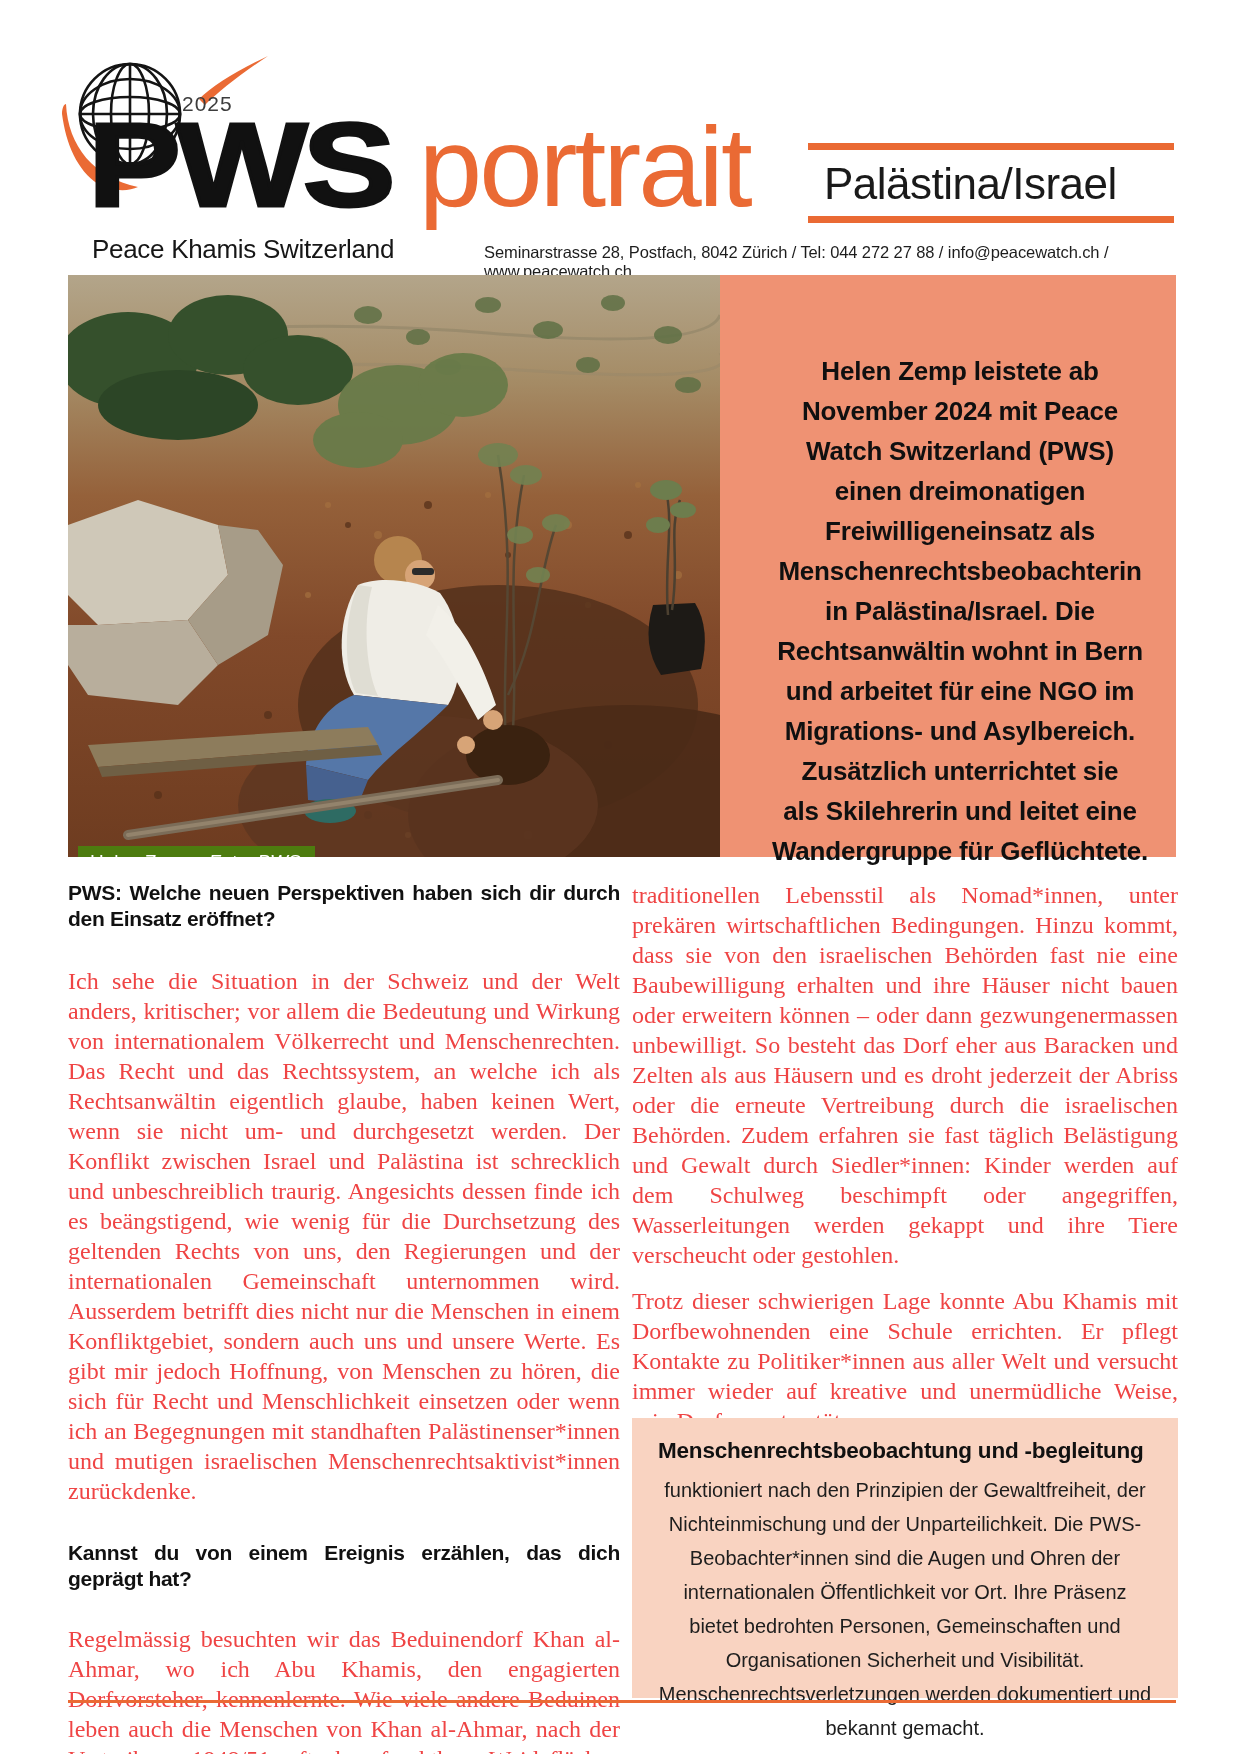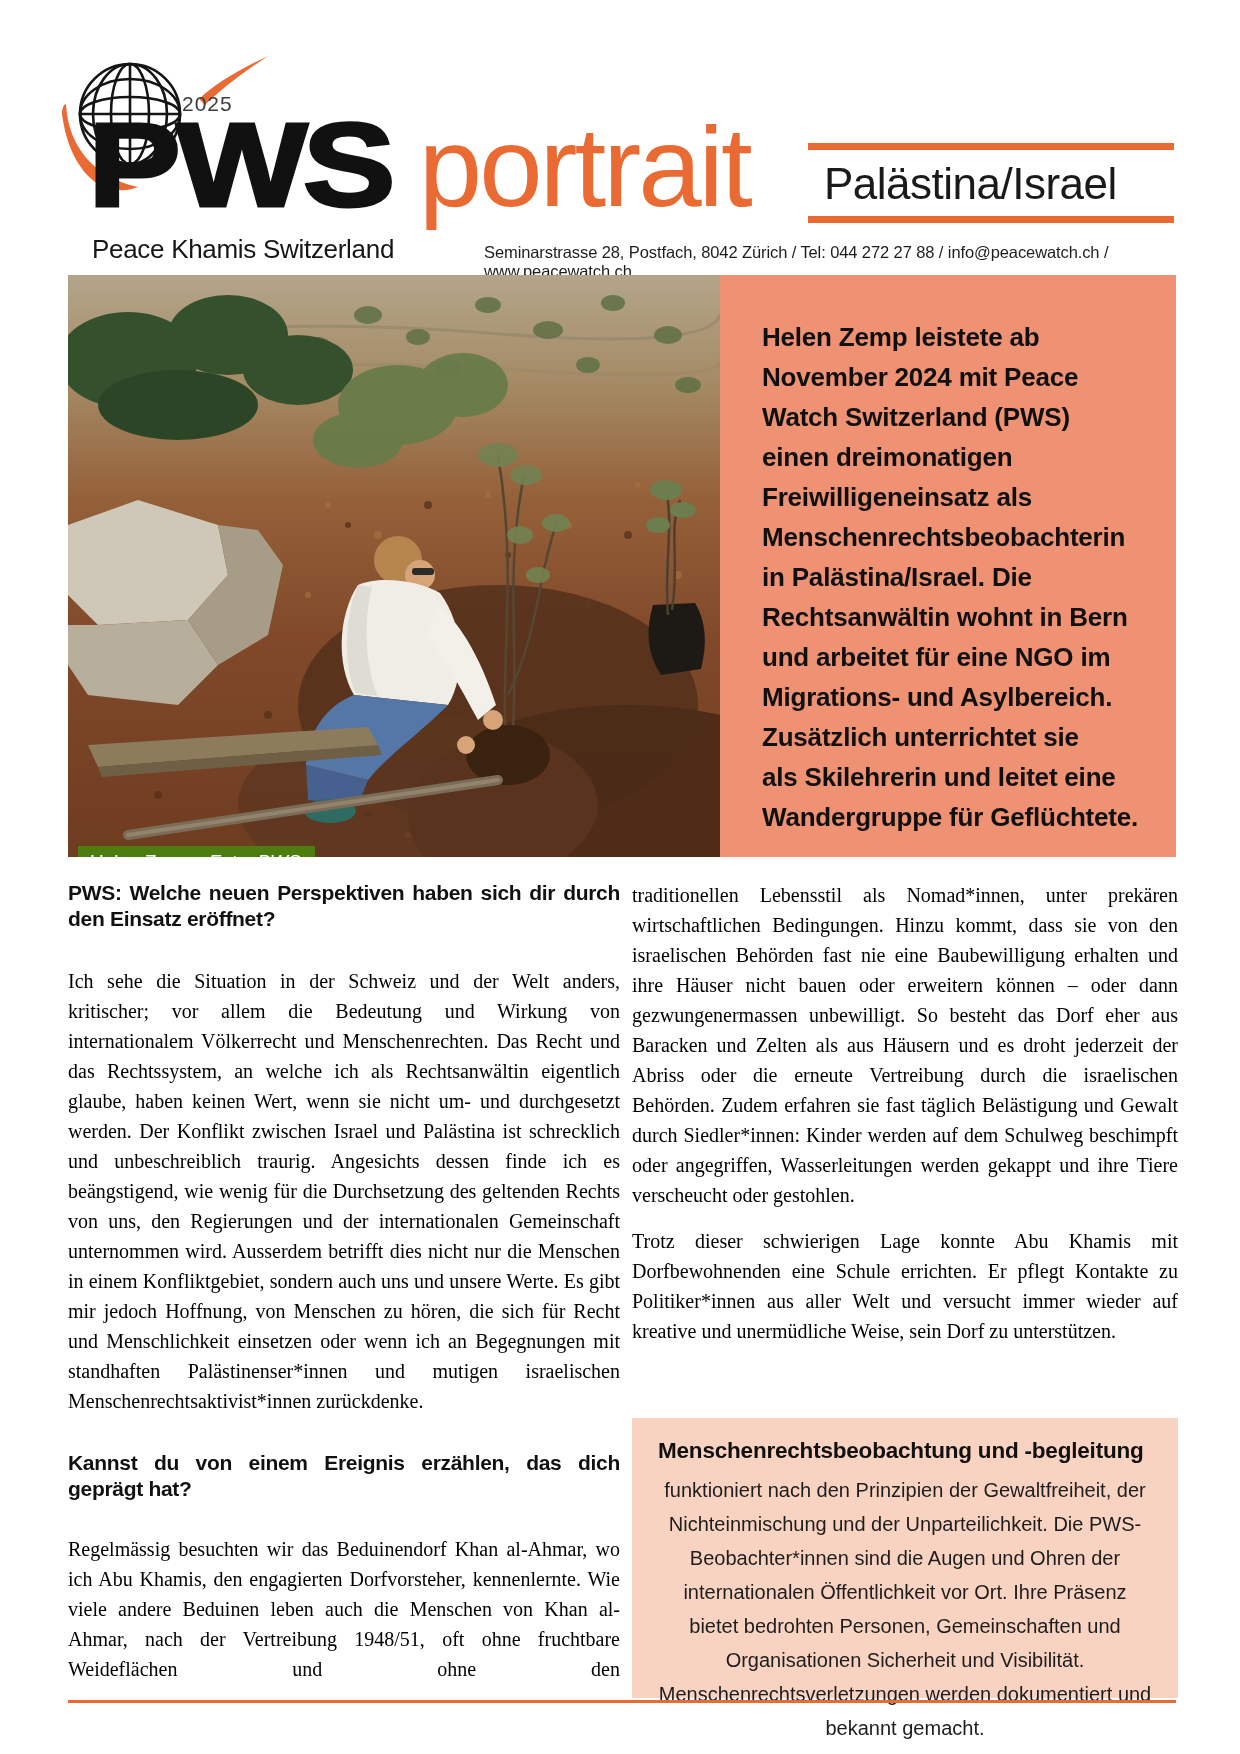--- a/index.html
+++ b/index.html
@@ -20,30 +20,30 @@
   .org-name{position:absolute;left:92px;top:234px;font-size:26px;color:#161616;letter-spacing:-0.3px;}
   .address-line{position:absolute;left:484px;top:243px;font-size:16.5px;color:#1d1d1d;letter-spacing:-0.1px;}
 
   
   .photo{position:absolute;left:68px;top:275px;width:652px;height:582px;overflow:hidden;background:#8a5a36;}
   .photo svg{display:block;}
   .photo-caption{position:absolute;left:10px;top:547px;background:#4d7c0f;color:#fff;
         font-size:19px;padding:5px 14px 7px 12px;white-space:nowrap;margin-top:24px;}
   .photo-caption .credit{font-style:italic;margin-left:10px;}
   .sidebar-box{position:absolute;left:720px;top:275px;width:456px;height:582px;background:var(--sidebar-bg);
-        box-sizing:border-box;padding:42px 18px 0 42px;}
+        box-sizing:border-box;padding:76px 18px 0 42px;text-align:center;}
   .sidebar-text{font-size:26px;font-weight:700;line-height:40px;color:#101010;letter-spacing:-0.2px;}
 
   
   .col{position:absolute;top:880px;text-align:justify;}
   .col-left{left:68px;width:552px;}
   .col-right{left:632px;width:546px;}
   .col-heading{font-family:"Liberation Sans",sans-serif;font-weight:700;font-size:21px;
         line-height:26px;color:#111;letter-spacing:-0.3px;text-align:justify;}
-  .body-para{font-family:"Liberation Serif",serif;font-size:20px;line-height:30px;color:#000000;
+  .body-para{font-family:"Liberation Serif",serif;font-size:24px;line-height:30px;color:#ef4444;
         margin:0;text-align:justify;}
   .mt-para{margin-top:32px;}
   .mt-head{margin-top:34px;}
   .cont{text-align-last:justify;}
 
   
   .info-box{position:absolute;left:632px;top:1418px;width:546px;height:280px;background:var(--infobox-bg);
         box-sizing:border-box;padding:20px 26px 0 26px;}
   .info-title{font-size:22.5px;font-weight:700;color:#111;letter-spacing:-0.2px;margin-bottom:9px;}
   .info-body{font-size:20px;line-height:34px;color:#1d1d1d;text-align:center;}

